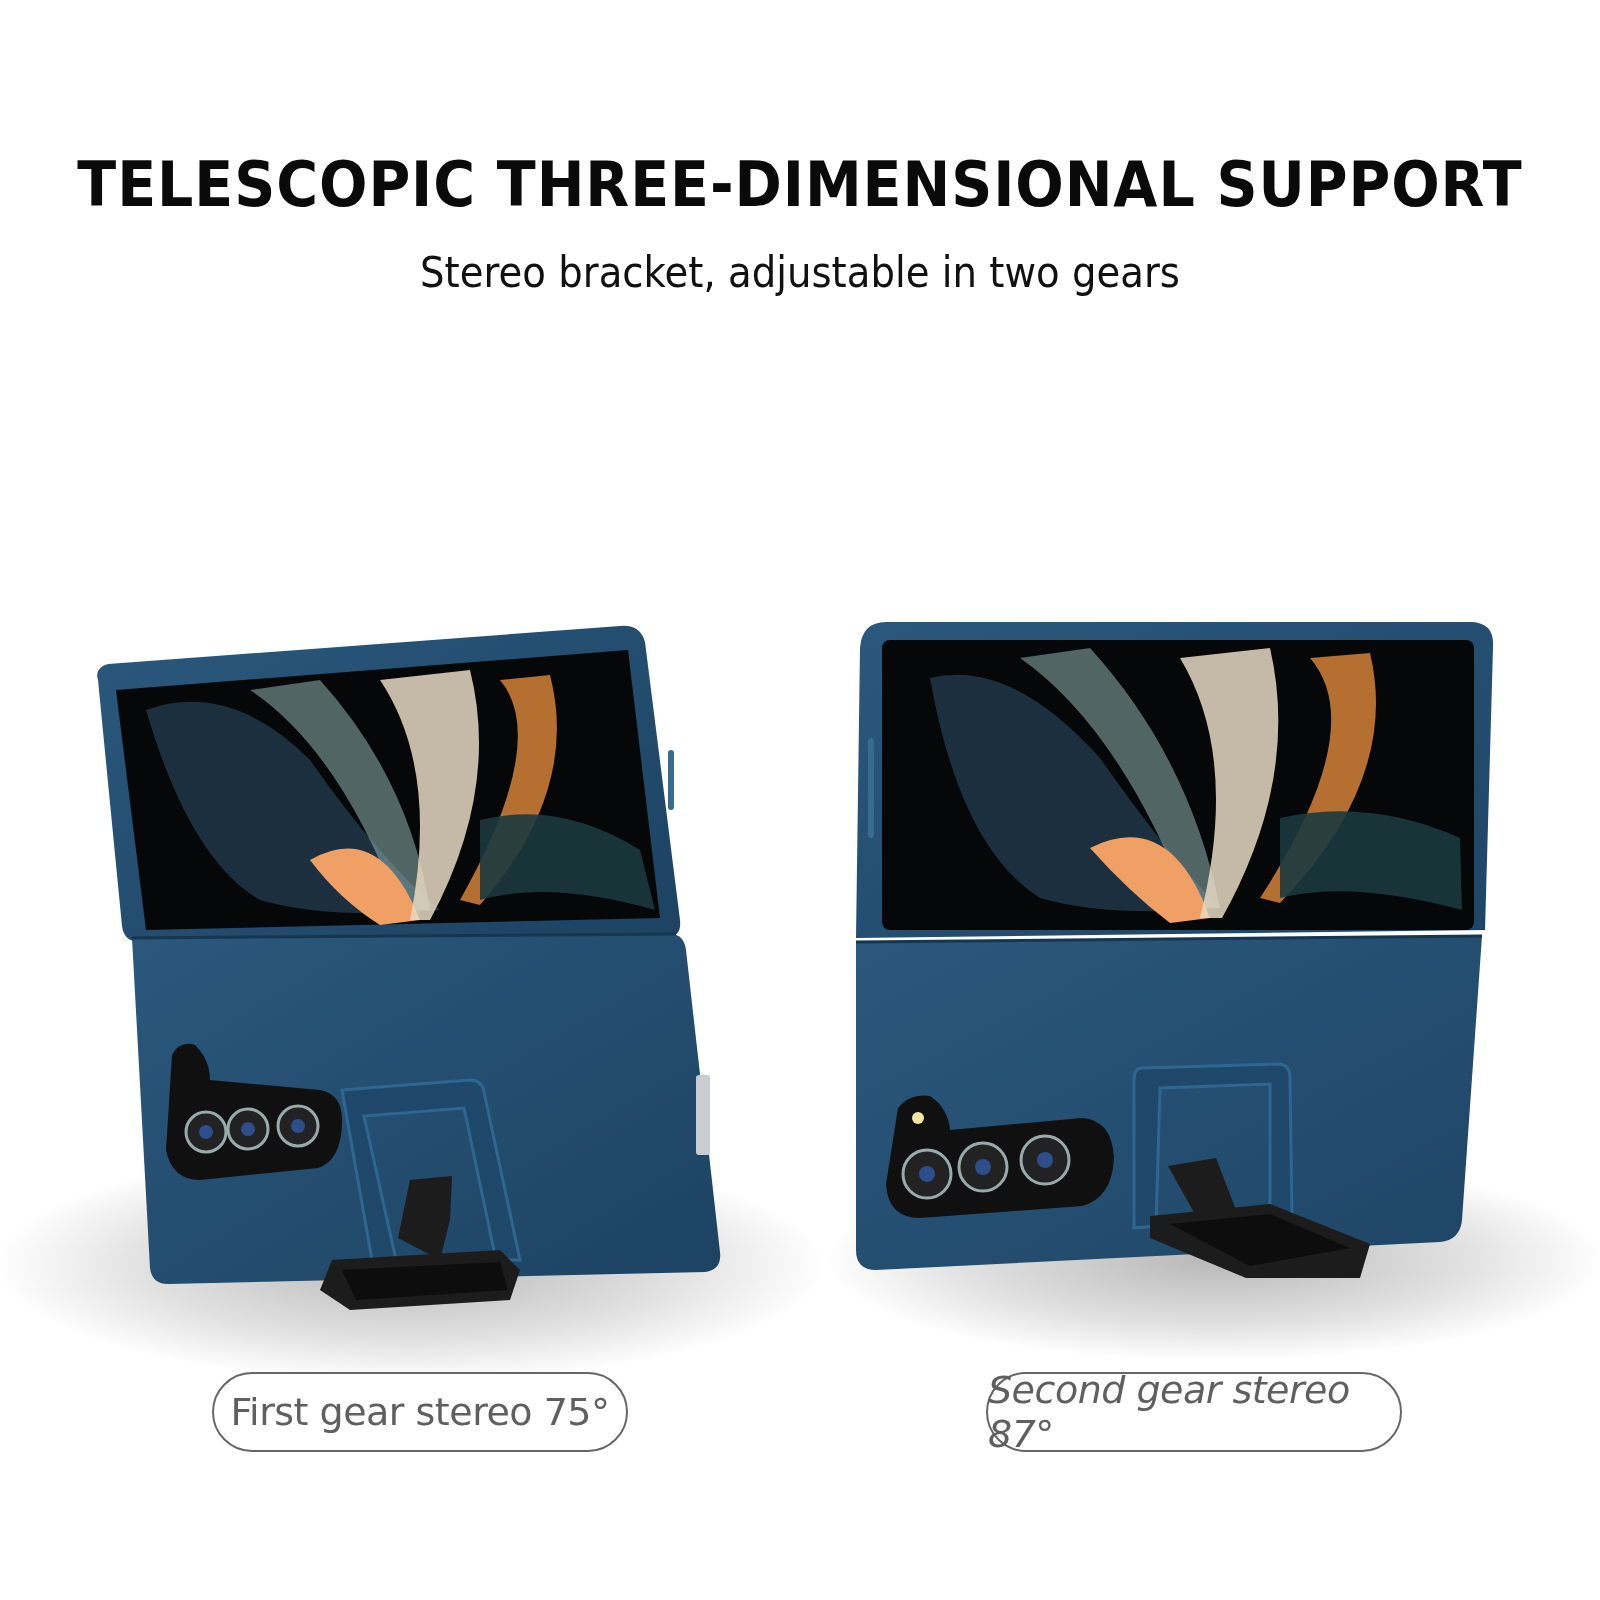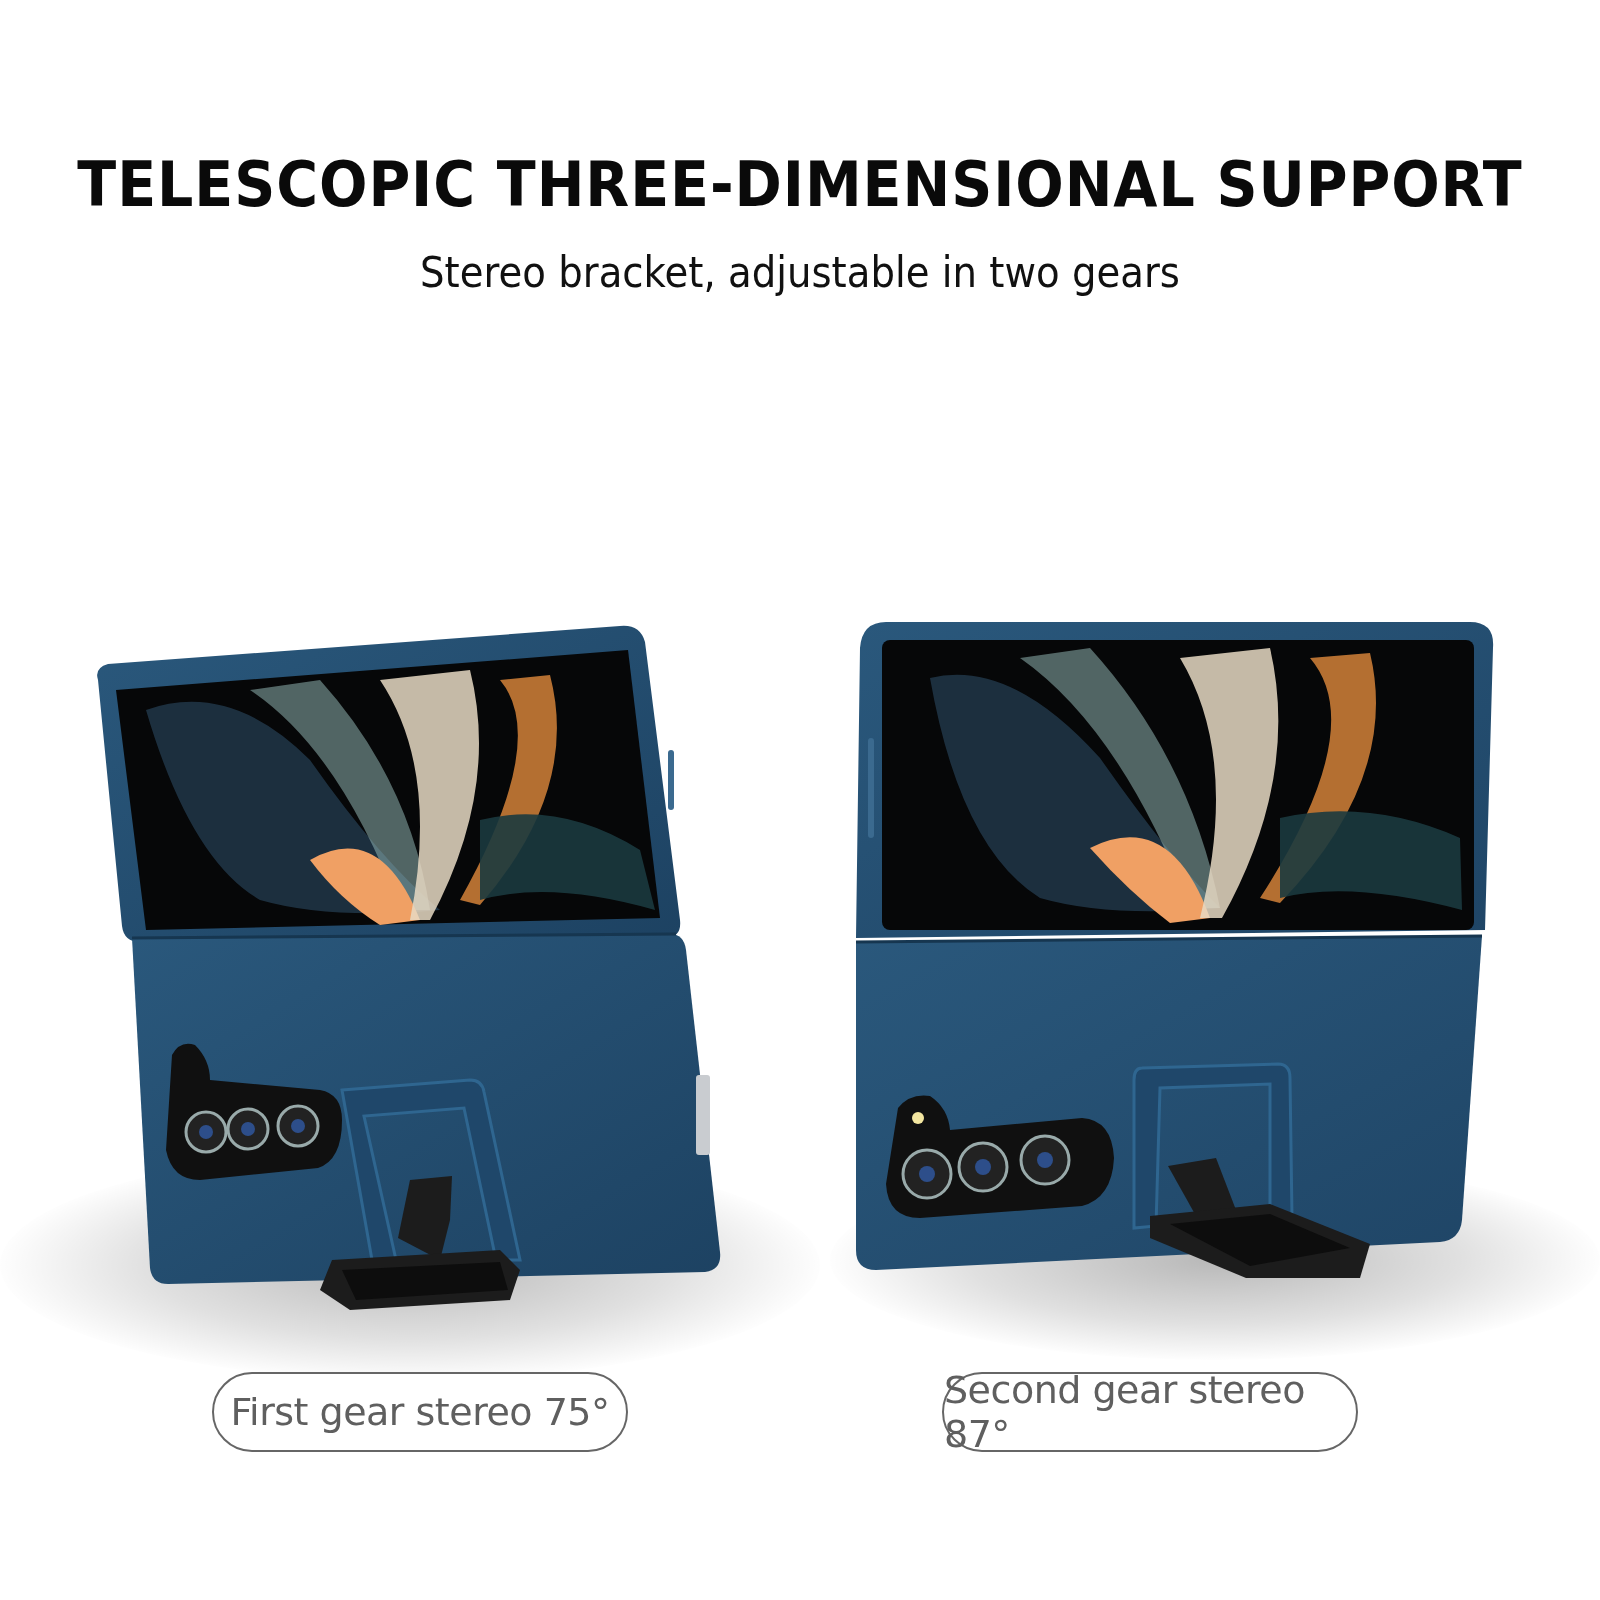--- a/index.html
+++ b/index.html
@@ -96,13 +96,13 @@
     <path d="M48 490 Q60 475 80 478 Q98 490 100 512 L232 500 Q262 502 264 540 Q262 580 232 588 L70 600 Q38 600 36 566 Z" fill="#101010"></path>
     <circle cx="77" cy="556" r="24" fill="#222" stroke="#9aa" stroke-width="3"></circle>
     <circle cx="77" cy="556" r="8" fill="#2d4e8a"></circle>
     <circle cx="133" cy="549" r="24" fill="#222" stroke="#9aa" stroke-width="3"></circle>
     <circle cx="133" cy="549" r="8" fill="#2d4e8a"></circle>
     <circle cx="195" cy="542" r="24" fill="#222" stroke="#9aa" stroke-width="3"></circle>
     <circle cx="195" cy="542" r="8" fill="#2d4e8a"></circle>
     <circle cx="68" cy="500" r="6" fill="#f3e6a0"></circle>
   </g>
 </svg>
-<div class="pill" style="left:942px; top:1372px; width:416px;">Second gear stereo 87°</div>
+<div class="pill" style="left:986px; top:1372px; width:416px;font-style:italic;">Second gear stereo 87°</div>
 
 </body></html>

